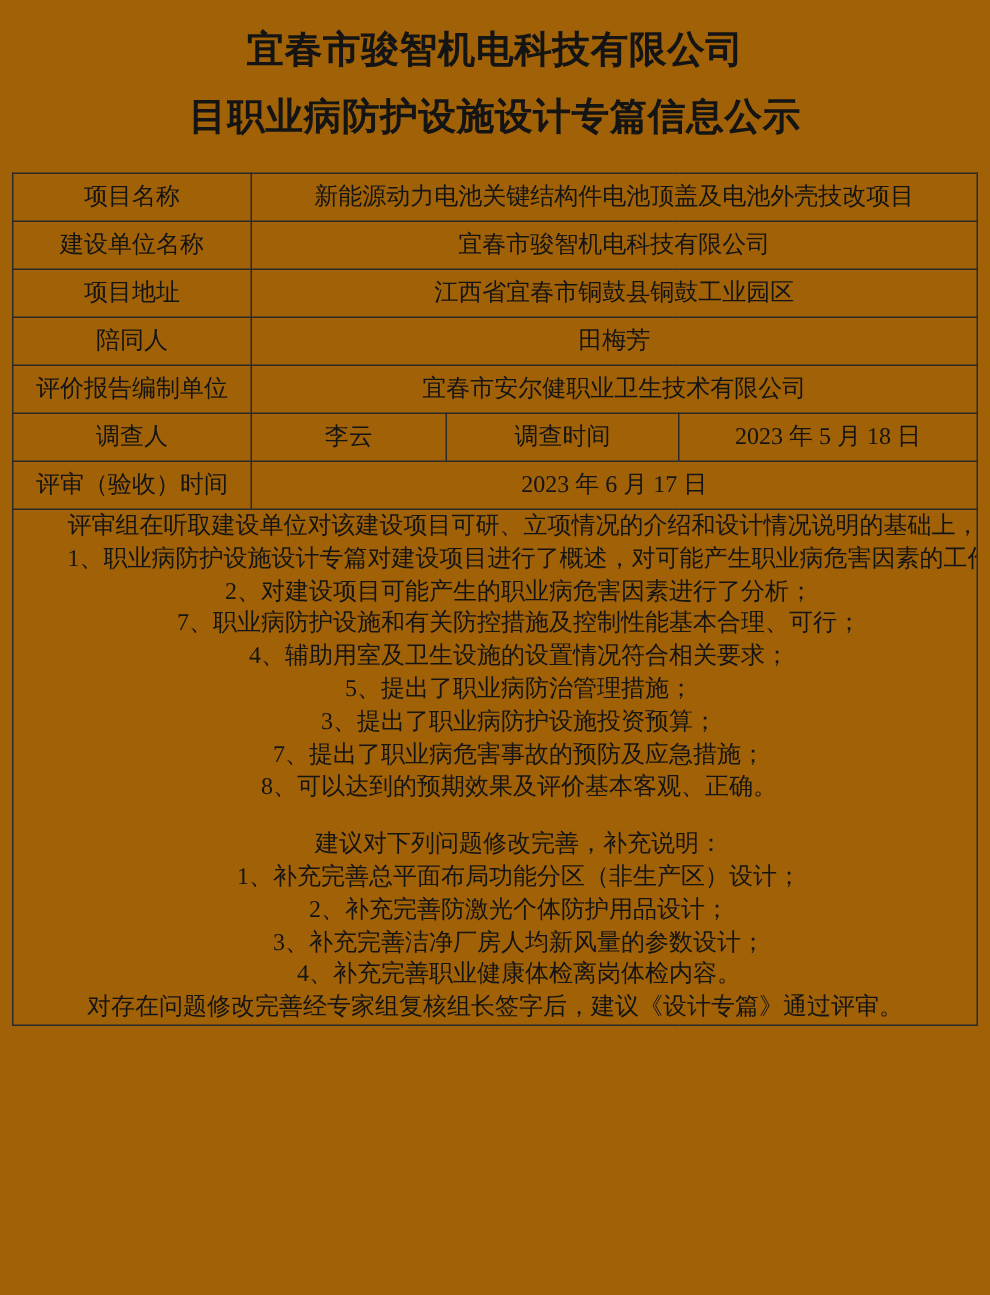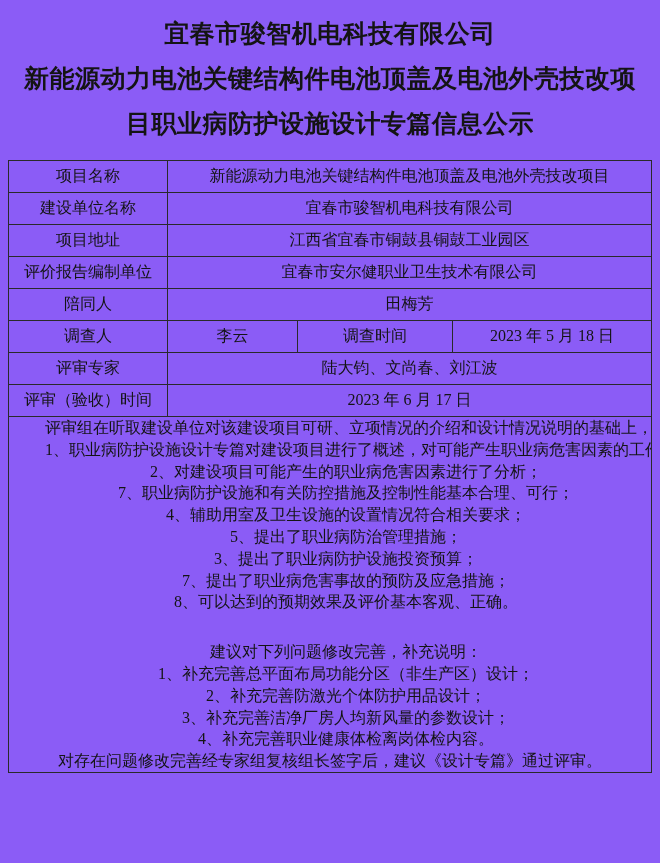--- a/index.html
+++ b/index.html
@@ -1,20 +1,20 @@
 <!DOCTYPE html>
 <html><head>
 <meta charset="utf-8">
 <style>
   html, body { margin: 0; padding: 0; }
   .page {
     position: relative;
     width: 660px;
     height: 863px;
-    background: #8b5cf6;
+    background: #a16207;
     color: #141414;
     font-family: "Liberation Serif", "DejaVu Serif", serif;
     overflow: hidden;
   }
   .title-block {
     padding-top: 11px;
     text-align: center;
   }
   .title-line {
     font-size: 25px;
@@ -46,30 +46,29 @@
     text-align: left;
     white-space: normal;
     padding: 3px 22px 0 13px;
   }
   .opinion-cell p {
     margin: 0;
     font-size: 16px;
     line-height: 21.8px;
   }
   .opinion-cell p.indent { text-indent: 2em; }
-  .opinion-cell p.gap { margin-top: 28px; font-family: Liberation Serif, serif; }
+  .opinion-cell p.gap { margin-top: 16px; font-family: Liberation Serif, serif; }
 </style>
 </head>
 <body>
 
 <div class="page">
 
   <div class="title-block">
     <div class="title-line">宜春市骏智机电科技有限公司</div>
-    <div class="title-line">新能源动力电池关键结构件电池顶盖及电池外壳技改项</div>
     <div class="title-line">目职业病防护设施设计专篇信息公示</div>
   </div>
 
   <table class="doc">
     <colgroup>
       <col style="width:159px">
       <col style="width:130px">
       <col style="width:155px">
       <col style="width:199px">
     </colgroup>
@@ -80,36 +79,32 @@
       </tr>
       <tr>
         <td>建设单位名称</td>
         <td colspan="3">宜春市骏智机电科技有限公司</td>
       </tr>
       <tr>
         <td>项目地址</td>
         <td colspan="3">江西省宜春市铜鼓县铜鼓工业园区</td>
       </tr>
       <tr>
+        <td>陪同人</td>
+        <td colspan="3">田梅芳</td>
+      </tr>
+      <tr>
         <td>评价报告编制单位</td>
         <td colspan="3">宜春市安尔健职业卫生技术有限公司</td>
-      </tr>
-      <tr>
-        <td>陪同人</td>
-        <td colspan="3">田梅芳</td>
       </tr>
       <tr>
         <td>调查人</td>
         <td>李云</td>
         <td>调查时间</td>
         <td>2023 年 5 月 18 日</td>
-      </tr>
-      <tr>
-        <td>评审专家</td>
-        <td colspan="3">陆大钧、文尚春、刘江波</td>
       </tr>
       <tr>
         <td>评审（验收）时间</td>
         <td colspan="3">2023 年 6 月 17 日</td>
       </tr>
       <tr>
         <td colspan="4" class="opinion-cell">
           <p class="indent">评审组在听取建设单位对该建设项目可研、立项情况的介绍和设计情况说明的基础上，查阅了有关资料，评审了《设计专篇》，经过认真讨论，形成以下意见：</p>
           <p class="indent">1、职业病防护设施设计专篇对建设项目进行了概述，对可能产生职业病危害因素的工作场所、工艺设备、原辅材料等进行了描述；</p>
           <p class="indent">2、对建设项目可能产生的职业病危害因素进行了分析；</p>

